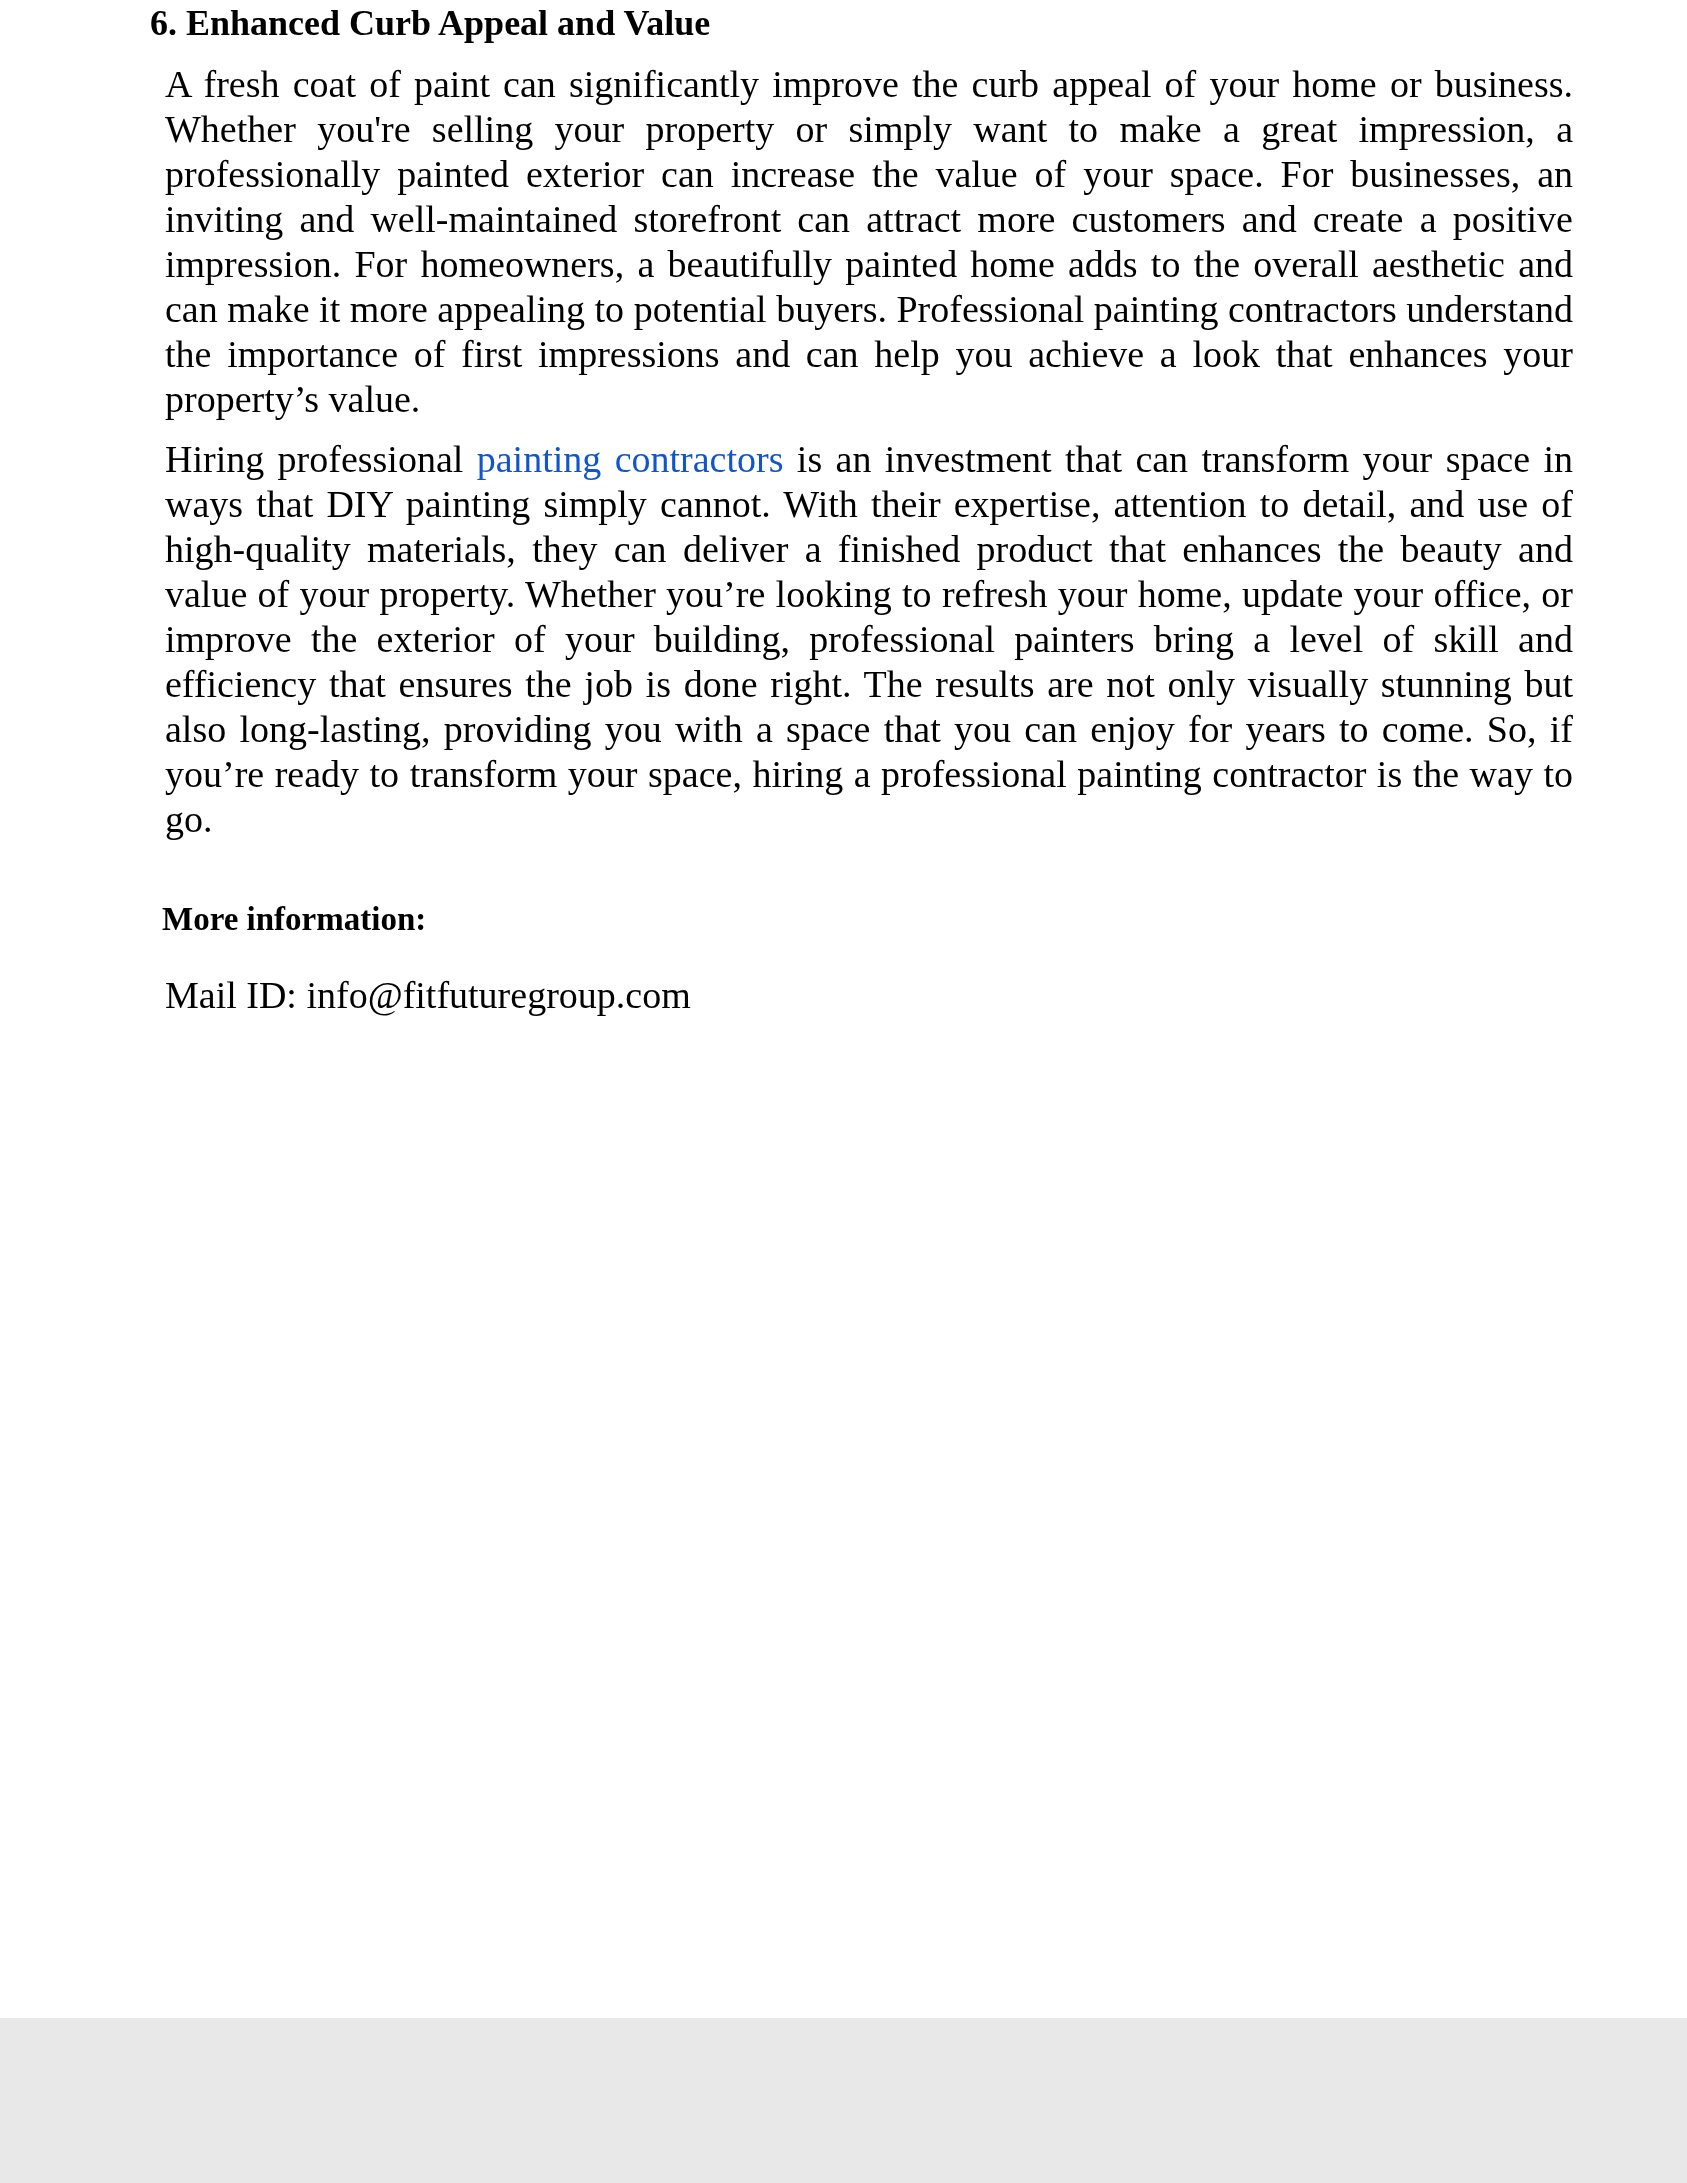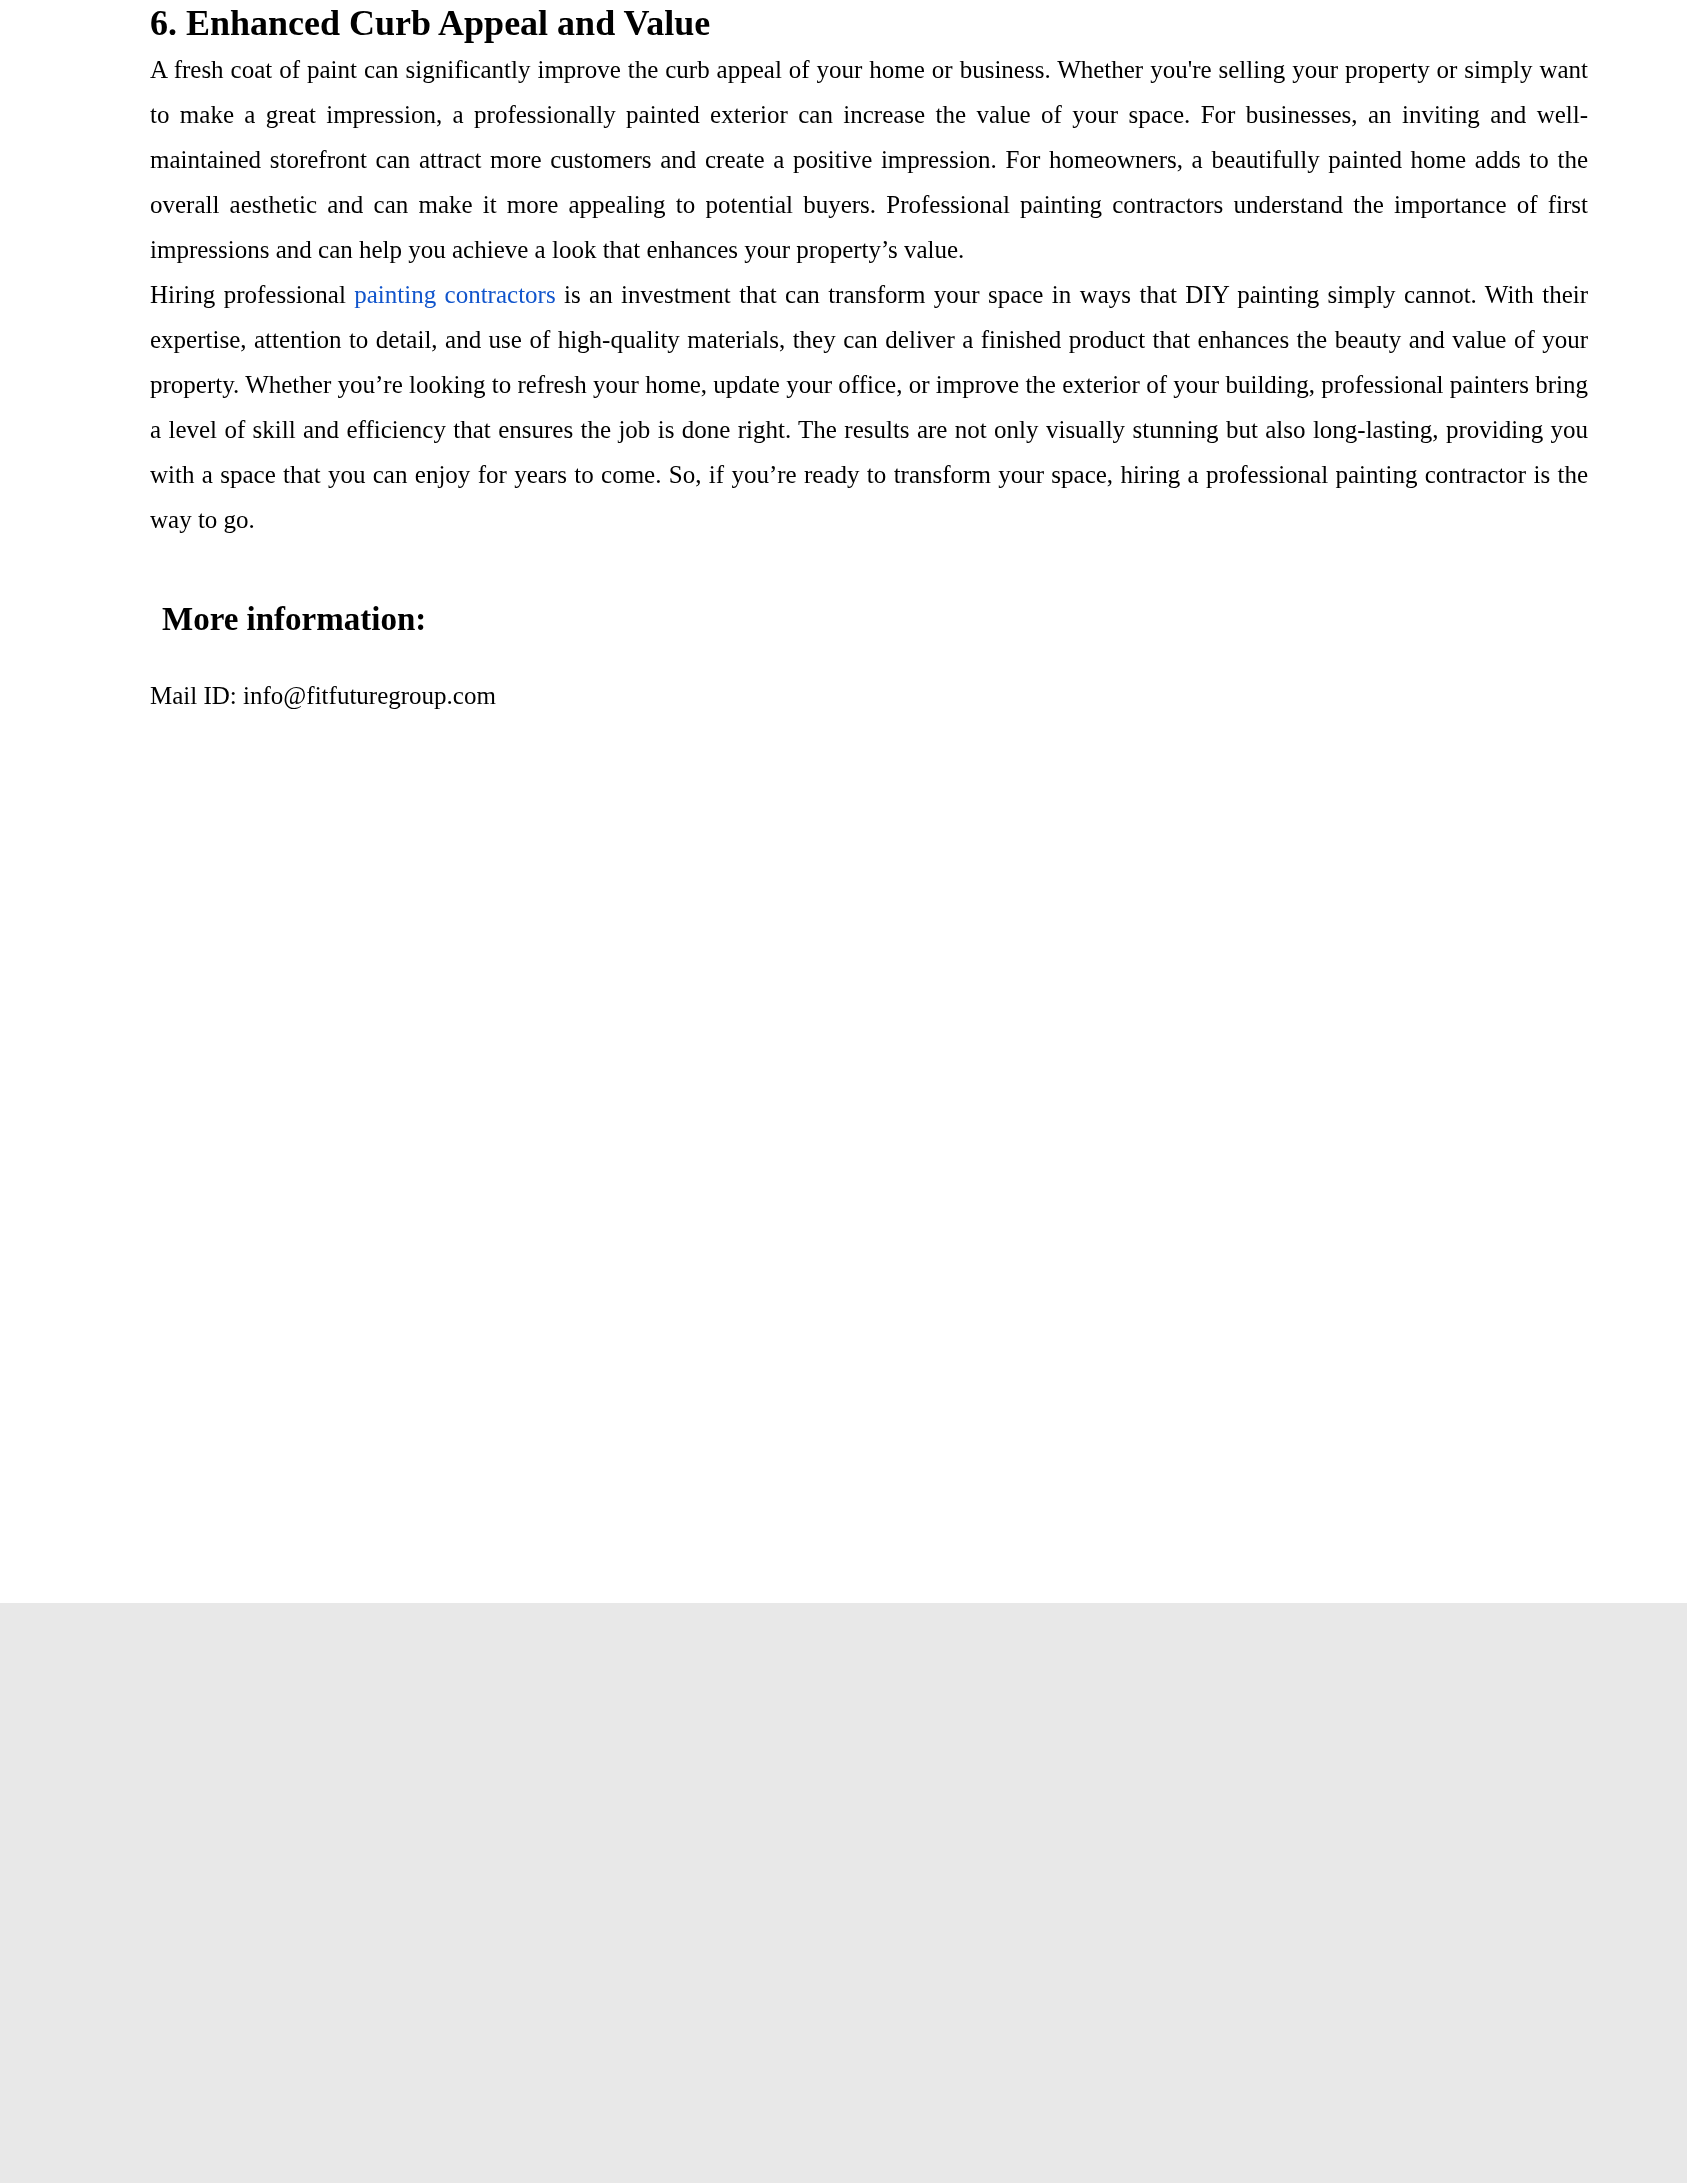--- a/index.html
+++ b/index.html
@@ -9,21 +9,21 @@
   }
   * { box-sizing: border-box; }
   html, body {
     margin: 0;
     padding: 0;
     background: #e8e8e8;
   }
   .page {
     position: relative;
     width: 1687px;
-    height: 1603px;
+    height: 2018px;
     background: var(--page-bg);
     color: var(--text-color);
     padding: 0 99px 0 150px;
     font-family: "Liberation Serif", "DejaVu Serif", serif;
     overflow: hidden;
   }
   h2.section-heading {
     font-size: 36px;
     line-height: 47px;
     font-weight: bold;
@@ -33,23 +33,23 @@
   .heading-curb { margin-top: 142px; }
   .heading-conclusion { margin-top: 49px; }
   h2.more-heading {
     font-size: 33px;
     line-height: 50px;
     font-weight: bold;
     margin: 52px 0 0 12px;
     color: var(--text-color);
   }
   p.body {
-    font-size: 25px;
+    font-size: 38px;
     line-height: 45px;
-    margin: 0;
+    margin: 15px;
     color: var(--text-color);
   }
   p.justified {
     text-align: justify;
   }
   .para-curb { margin-top: 33px; }
   .para-conclusion { margin-top: 30px; }
   p.contact { margin-top: 29px; }
   p.contact-first { margin-top: 41px; }
   a.doc-link {

